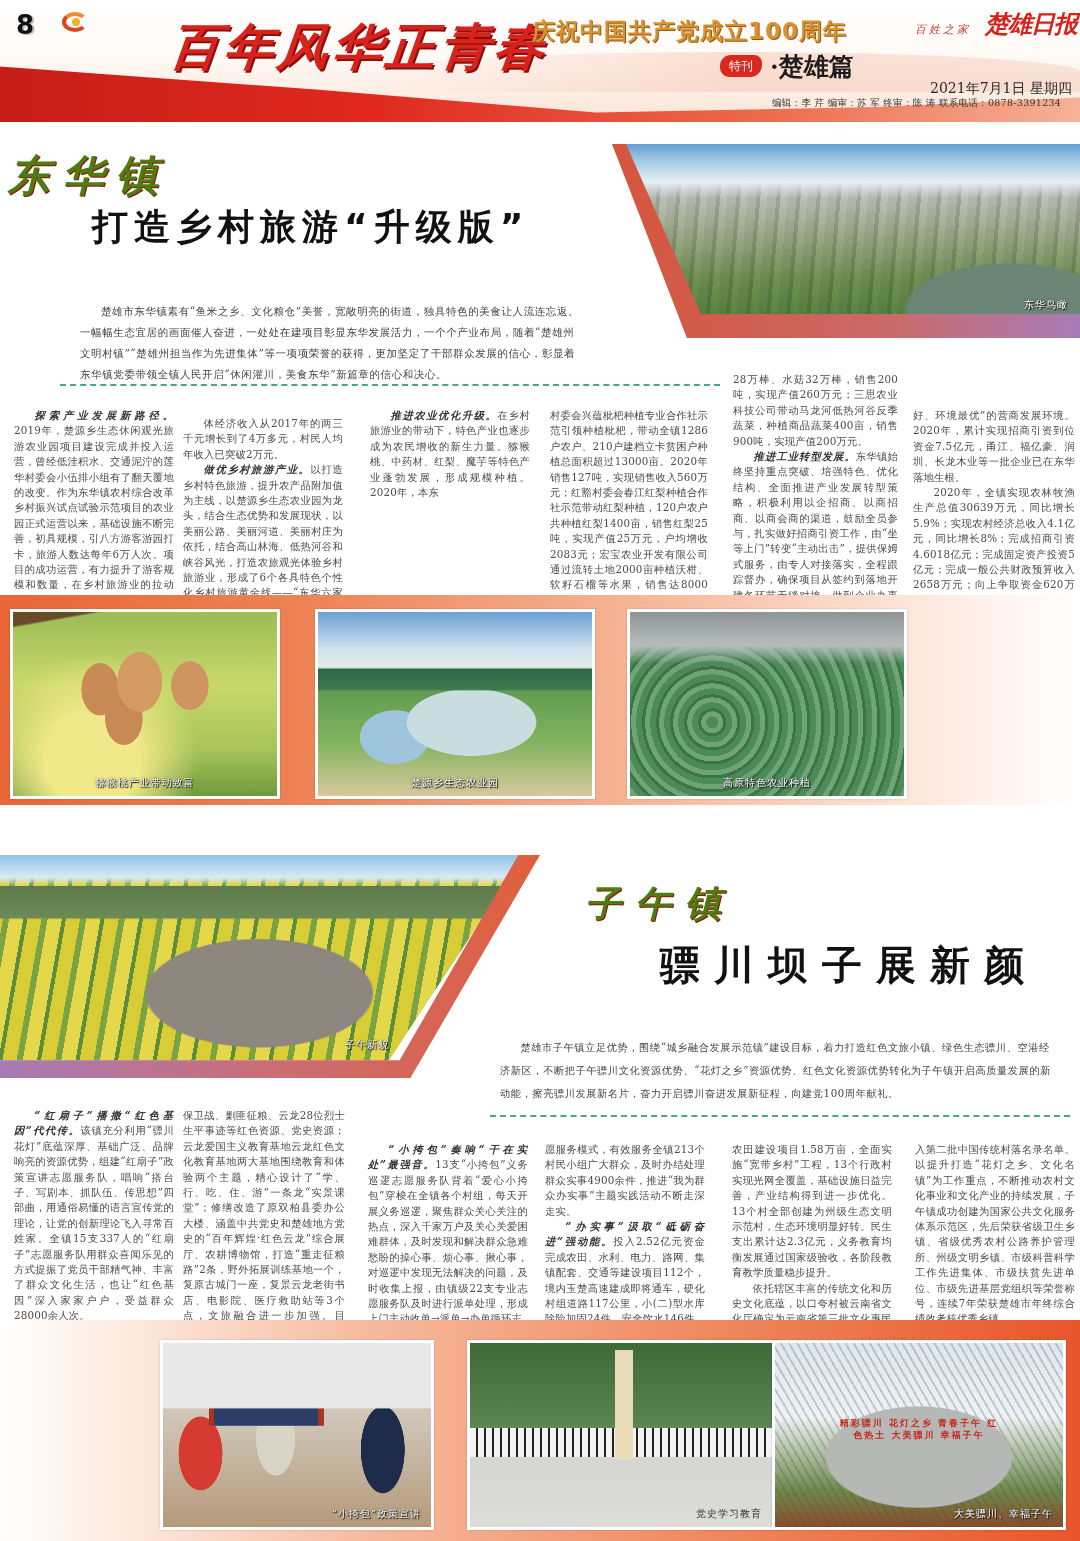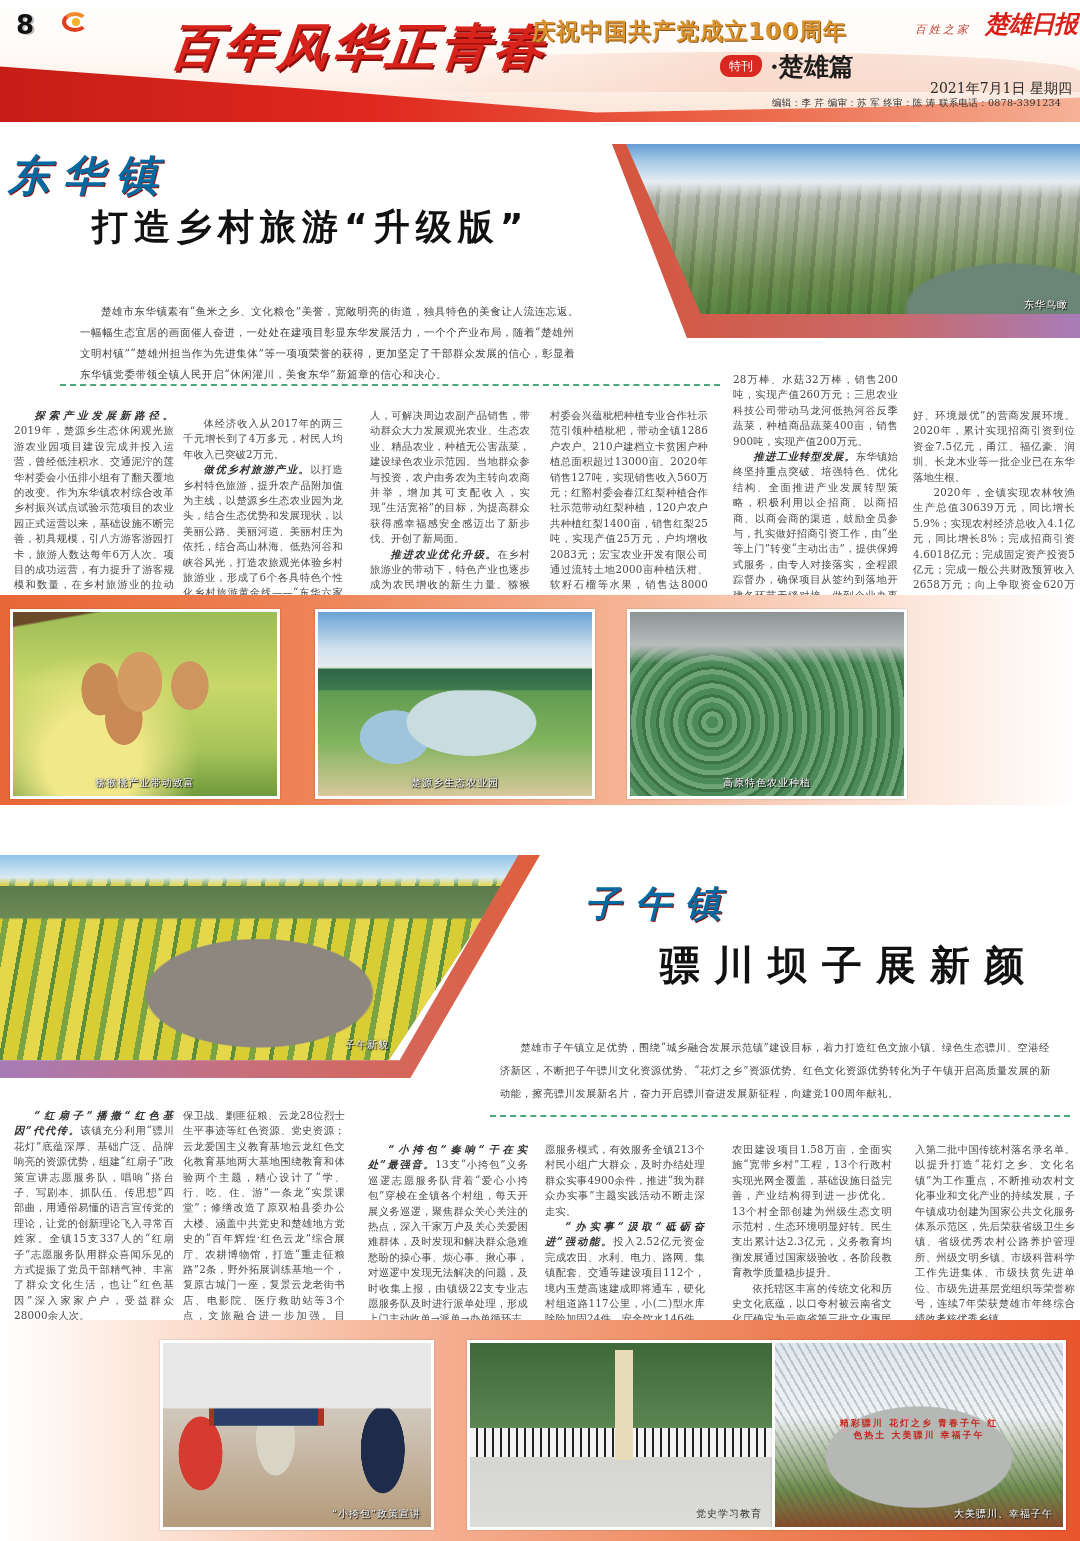--- a/index.html
+++ b/index.html
@@ -29,21 +29,21 @@
   .mast-paper-slogan { position: absolute; left: 915px; top: 22px; font-size: 11px; color: #c43a2e; font-style: italic; letter-spacing: 3px; }
   .mast-paper-name { position: absolute; left: 985px; top: 8px; font-size: 24px; font-weight: bold; font-style: italic; color: #d82019; letter-spacing: -1px; }
   .special-seal { position: absolute; left: 720px; top: 55px; width: 42px; height: 22px; border-radius: 11px 8px 12px 9px;
     background: #d8281f; color: #fff; font-size: 12px; line-height: 22px; text-align: center; font-family: "DejaVu Sans", sans-serif; }
   .special-edition { position: absolute; left: 770px; top: 50px; font-size: 25px; font-weight: bold; color: #1d1d1d; }
   .mast-date { position: absolute; left: 930px; top: 80px; font-size: 14px; color: #2a2a2a; }
   .mast-editors { position: absolute; left: 772px; top: 97px; font-size: 9.5px; color: #333; letter-spacing: .3px; }
 
   
   .sec-town { position: absolute; font-family: "DejaVu Serif", serif; font-style: italic; font-weight: bold;
-    color: #0369a1; letter-spacing: 12px; text-shadow: 1px 1px 0 #8e1410; }
+    color: #4d7c0f; letter-spacing: 12px; text-shadow: 1px 1px 0 #8e1410; }
   .sec-headline { position: absolute; font-family: "DejaVu Sans", sans-serif; font-weight: bold; color: #111; }
   .s1-town { left: 8px; top: 148px; font-size: 42px; }
   .s1-head { left: 92px; top: 203px; font-size: 36px; letter-spacing: 6px; }
 
   .s1-photo { position: absolute; left: 612px; top: 138px; width: 468px; height: 200px; }
   .s1-photo .frame { position: absolute; inset: 0;
     clip-path: polygon(0 3%, 100% 3%, 100% 93%, 16% 93%); }
   .s1-photo .band { position: absolute; left: 0; top: 0; width: 100%; height: 100%;
     background: linear-gradient(90deg, #d6553c 0%, #c96a6a 60%, #a87cb8 100%);
     clip-path: polygon(0 3%, 3% 3%, 19% 88%, 100% 88%, 100% 100%, 16% 100%); }
@@ -170,21 +170,20 @@
   <div class="dash-rule s1-rule"></div>
 
   <div class="col" style="left:14px;top:408px;width:160px;">
     <p><span class="lede">探索产业发展新路径。</span><span>2019年，楚源乡生态休闲观光旅游农业园项目建设完成并投入运营，曾经低洼积水、交通泥泞的莲华村委会小伍排小组有了翻天覆地的改变。作为东华镇农村综合改革乡村振兴试点试验示范项目的农业园正式运营以来，基础设施不断完善，初具规模，引八方游客游园打卡，旅游人数达每年6万人次。项目的成功运营，有力提升了游客规模和数量，在乡村旅游业的拉动下，特色餐饮、农副产品销售协同发展，小伍排小组集</span></p>
   </div>
   <div class="col" style="left:183px;top:416px;width:160px;">
     <p><span>体经济收入从2017年的两三千元增长到了4万多元，村民人均年收入已突破2万元。</span></p>
     <p><span class="lede">做优乡村旅游产业。</span><span>以打造乡村特色旅游，提升农产品附加值为主线，以楚源乡生态农业园为龙头，结合生态优势和发展现状，以美丽公路、美丽河道、美丽村庄为依托，结合高山林海、低热河谷和峡谷风光，打造农旅观光体验乡村旅游业，形成了6个各具特色个性化乡村旅游黄金线——“东华六家人”，高原特色农业生态旅游圈初现雏形。“东华六家人”可同时接纳游客3000</span></p>
   </div>
   <div class="col" style="left:370px;top:408px;width:160px;">
-    <p style="text-indent:0"><span>人，可解决周边农副产品销售，带动群众大力发展观光农业、生态农业、精品农业，种植无公害蔬菜，建设绿色农业示范园。当地群众参与投资，农户由务农为主转向农商并举，增加其可支配收入，实现“生活宽裕”的目标，为提高群众获得感幸福感安全感迈出了新步伐、开创了新局面。</span></p>
     <p><span class="lede">推进农业优化升级。</span><span>在乡村旅游业的带动下，特色产业也逐步成为农民增收的新生力量。猕猴桃、中药材、红梨、魔芋等特色产业蓬勃发展，形成规模种植。2020年，本东</span></p>
   </div>
   <div class="col" style="left:550px;top:408px;width:158px;">
     <p style="text-indent:0"><span>村委会兴蕴枇杷种植专业合作社示范引领种植枇杷，带动全镇1286户农户、210户建档立卡贫困户种植总面积超过13000亩。2020年销售127吨，实现销售收入560万元；红豁村委会春江红梨种植合作社示范带动红梨种植，120户农户共种植红梨1400亩，销售红梨25吨，实现产值25万元，户均增收2083元；宏宝农业开发有限公司通过流转土地2000亩种植沃柑、软籽石榴等水果，销售达8000吨，实现产值1.2亿元；人工食用菌种植大户3户，共种植平菇</span></p>
   </div>
   <div class="col" style="left:733px;top:372px;width:165px;">
     <p style="text-indent:0"><span>28万棒、水菇32万棒，销售200吨，实现产值260万元；三思农业科技公司带动马龙河低热河谷反季蔬菜，种植商品蔬菜400亩，销售900吨，实现产值200万元。</span></p>
     <p><span class="lede">推进工业转型发展。</span><span>东华镇始终坚持重点突破、培强特色、优化结构、全面推进产业发展转型策略，积极利用以企招商、以商招商、以商会商的渠道，鼓励全员参与，扎实做好招商引资工作，由“坐等上门”转变“主动出击”，提供保姆式服务，由专人对接落实，全程跟踪督办，确保项目从签约到落地开建各环节无缝对接，做到企业办事像“超市购物”一样方便，努力打造“成本最低、效率最高、服务最</span></p>
   </div>
   <div class="col" style="left:913px;top:372px;width:162px;margin-top:36px;">

